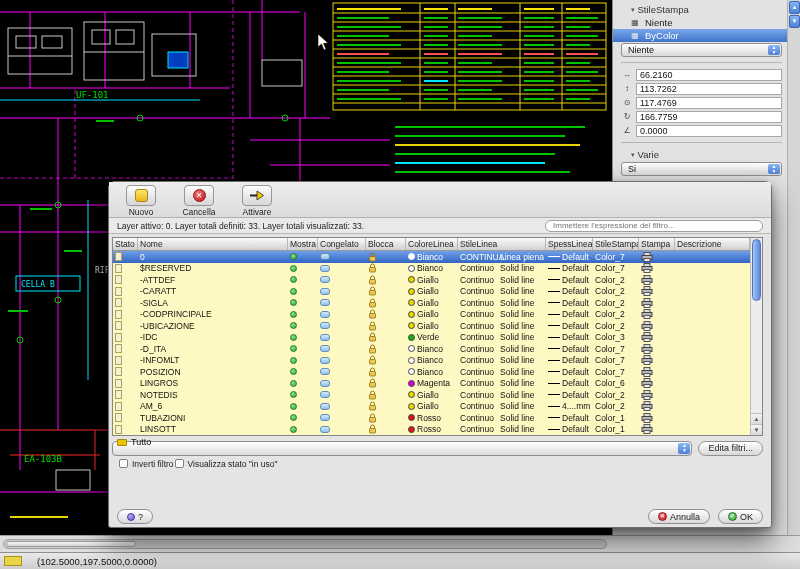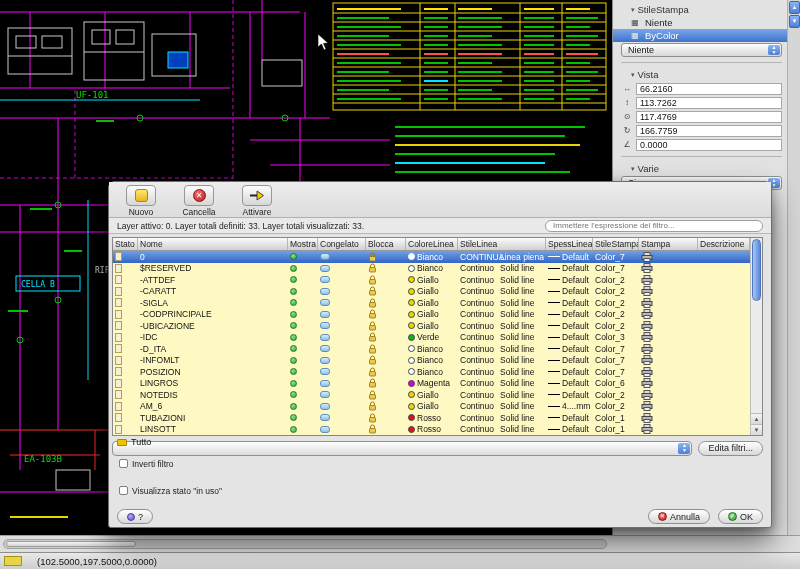--- a/index.html
+++ b/index.html
@@ -71,21 +71,21 @@
 
   .tablewrap{position:relative;margin:3px 8px 0 3px;border:1px solid #868686;background:#fff;height:199px;padding-right:12px}
   #thead{display:flex;height:13px;background:linear-gradient(#fbfbfb,#d0d0d0);border-bottom:1px solid #989898}
   .hcell{display:flex;align-items:center;padding:0 2px;border-right:1px solid #b6b6b6;font-size:8.5px;
          color:#222;overflow:hidden;white-space:nowrap}
   .sort{color:#2e6fe0;font-size:7px;margin-left:2px}
   #tbody{height:184px;overflow:hidden}
   .c-stato{width:25px;flex:none}.c-nome{width:150px;flex:none}.c-mostra{width:30px;flex:none}
   .c-cong{width:48px;flex:none}.c-blocca{width:40px;flex:none}.c-colore{width:52px;flex:none}
   .c-stile{width:88px;flex:none}.c-spess{width:47px;flex:none}.c-pstile{width:46px;flex:none}
-  .c-stampa{width:59px;flex:none}.c-descr{flex:1}
+  .c-stampa{width:36px;flex:none}.c-descr{flex:1}
   .trow{display:flex;height:11.5px;align-items:center;background:#fef9c3;font-size:8.5px;color:#111}
   .trow .cell{display:flex;align-items:center;gap:2px;padding:0 2px;overflow:hidden;white-space:nowrap;height:100%}
   .trow.sel{background:linear-gradient(#6fa0e8,#3265c4);color:#fff}
   .sheet{width:7px;height:9px;background:#f6efd2;border:1px solid #b0a060;flex:none}
   .dot{width:7px;height:7px;border-radius:50%;background:radial-gradient(circle at 35% 30%,#8ee08e,#2fae2f);border:1px solid #1f7a1f;flex:none}
   .frost{width:10px;height:7px;border-radius:3px;background:linear-gradient(#d8ecfa,#8fc0e8);border:1px solid #5c8fc0;flex:none}
   .cdot{width:7px;height:7px;border-radius:50%;border:1px solid #444;flex:none;background:#fff}
   .trow.sel .cdot{border-color:#fff}
   .ltname{width:38px;flex:none}
   .wline{width:12px;height:1px;background:#000;flex:none}
@@ -96,21 +96,21 @@
   .varrows{position:absolute;left:0;bottom:0;width:11px}
   .varrow{height:11px;text-align:center;font-size:6px;line-height:11px;color:#555;
           background:linear-gradient(#f4f4f4,#d8d8d8);border-top:1px solid #bdbdbd}
 
   .filterrow{margin:4px 8px 0 3px;display:flex;gap:6px;align-items:center;height:16px}
   .popup{flex:1;height:15px;border:1px solid #8f8f8f;border-radius:4px;background:linear-gradient(#ffffff,#dcdcdc);
          display:flex;align-items:center;gap:4px;padding:0 2px 12px 4px;font-size:9px;color:#111;position:relative}
   .folder{width:10px;height:7px;background:#f0c400;border:1px solid #a8880a;border-radius:1px;flex:none}
   .editbtn{height:15px;padding:0 9px;border:1px solid #909090;border-radius:8px;
            background:linear-gradient(#ffffff,#d8d8d8);font-size:9px;color:#222;display:flex;align-items:center}
-  .checks{margin:2px 0 0 10px;display:flex;flex-direction:column;gap:16px}
+  .checks{margin:2px 0 0 10px;display:flex;gap:1px}
   .chk{height:11px;display:flex;align-items:center;gap:4px;font-size:8.5px;color:#222}
   .box{width:9px;height:9px;background:#fff;border:1px solid #7e7e7e;border-radius:2px;flex:none}
   .bottomrow{position:absolute;left:8px;right:8px;bottom:3px;display:flex;align-items:center;gap:8px}
   .pill{height:15px;display:flex;align-items:center;gap:3px;padding:0 9px;border:1px solid #8f8f8f;
         border-radius:8px;background:linear-gradient(#ffffff,#d8d8d8);font-size:9px;color:#222}
   .spacer{flex:1}
   .icirc{width:9px;height:9px;border-radius:50%;display:flex;align-items:center;justify-content:center;
          color:#fff;font-size:6px;line-height:9px;flex:none}
   .icirc.red{background:radial-gradient(circle at 35% 30%,#f08080,#c41818);border:1px solid #8f1010}
   .icirc.green{background:radial-gradient(circle at 35% 30%,#9fe09f,#2f9e2f);border:1px solid #1d6e1d}
@@ -295,24 +295,20 @@
       <span>ByColor</span>
     </div>
     <div class="ppopup">
       <span>Niente</span>
       <span class="arrows">
           <span>▲</span>
           <span>▼</span>
         </span>
     </div>
     <div class="pdiv"></div>
-    <div class="psec-title">
-      <span class="disc">▾</span>
-      <span>Vista</span>
-    </div>
     <div class="pvrow">
       <span class="picon">↔</span>
       <span class="pfield">66.2160</span>
     </div>
     <div class="pvrow">
       <span class="picon">↕</span>
       <span class="pfield">113.7262</span>
     </div>
     <div class="pvrow">
       <span class="picon">⊙</span>

